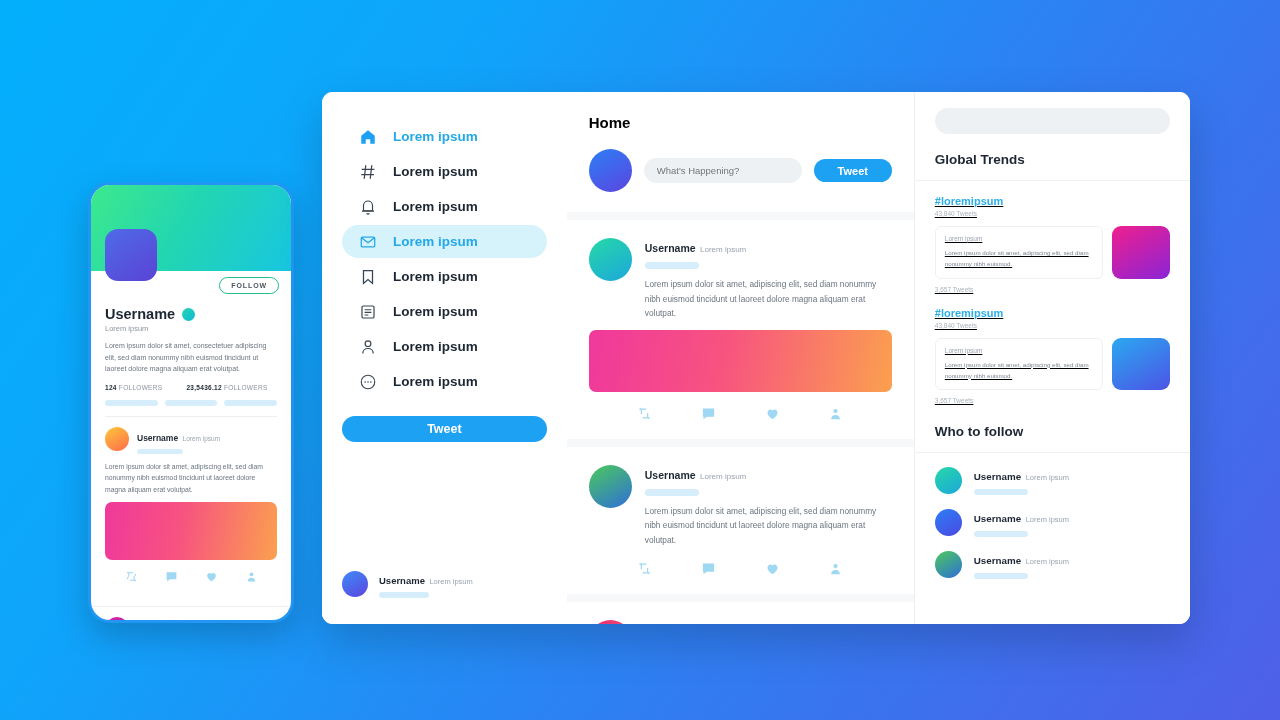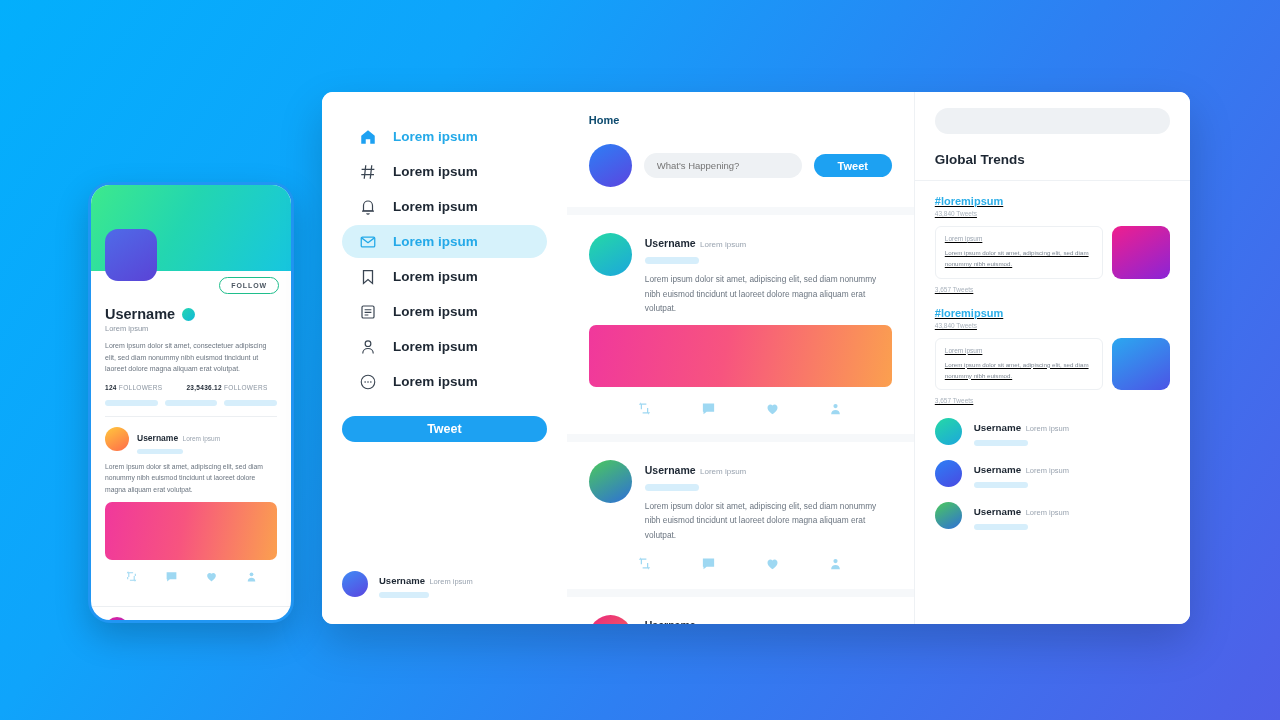--- a/index.html
+++ b/index.html
@@ -97,21 +97,21 @@
   .nav-user { display: flex; align-items: center; gap: 11px; padding-bottom: 26px; }
   .nav-user-ava { width: 26px; height: 26px; border-radius: 50%;
     background: linear-gradient(150deg, #3E8BF5 0%, #5B45E0 100%); flex: none; }
   .nav-user-name { font-size: 9.5px; font-weight: 700; color: #1d2733; }
   .nav-user-handle { font-size: 7.5px; color: #9aa4b0; font-weight: 400; }
   .nav-user-bar { width: 50px; height: 6px; border-radius: 3px; background: #d6eefb; margin-top: 4px; }
 
   
   .feed { width: 352px; background: #f6f8fa; }
   .feed-head { background: #fff; padding: 22px 22px 20px 22px; }
-  .feed-title { font-size: 11px; font-weight: 700; color: #0c4a6e; }
+  .feed-title { font-size: 15px; font-weight: 700; color: #000000; }
   .compose { display: flex; align-items: center; gap: 12px; margin-top: 18px; }
   .compose-ava { width: 43px; height: 43px; border-radius: 50%; flex: none;
     background: linear-gradient(150deg, #2D7FF5 0%, #5B45E0 100%); }
   .compose-input { flex: 1; height: 25px; border-radius: 13px; background: #eef1f4;
     border: none; padding: 0 13px; font-size: 9.5px; color: #8b95a1;
     font-family: "Liberation Sans", sans-serif; }
   .compose-btn { width: 78px; height: 23px; border-radius: 12px; background: #1DA1F2;
     color: #fff; font-size: 11px; font-weight: 700; border: none; flex: none; }
 
   .post { background: #fff; padding: 18px 22px 0 22px; margin-top: 8px; }
@@ -439,20 +439,21 @@
       <div class="trend-card">
         <div class="trend-card-box">
           <div class="trend-card-title">Lorem ipsum</div>
           <div class="trend-card-text">Lorem ipsum dolor sit amet, adipiscing elit, sed diam nonummy nibh euismod.</div>
         </div>
         <div class="trend-thumb blue"></div>
       </div>
       <div class="trend-foot">3,657 Tweets</div>
     </div>
 
+    <div class="follow-sec-title">Who to follow</div>
 
     <div class="follow-row">
       <div class="follow-ava a1"></div>
       <div>
         <div>
           <span class="follow-name">Username</span>
           <span class="follow-handle">Lorem ipsum</span>
         </div>
         <div class="follow-bar"></div>
       </div>

